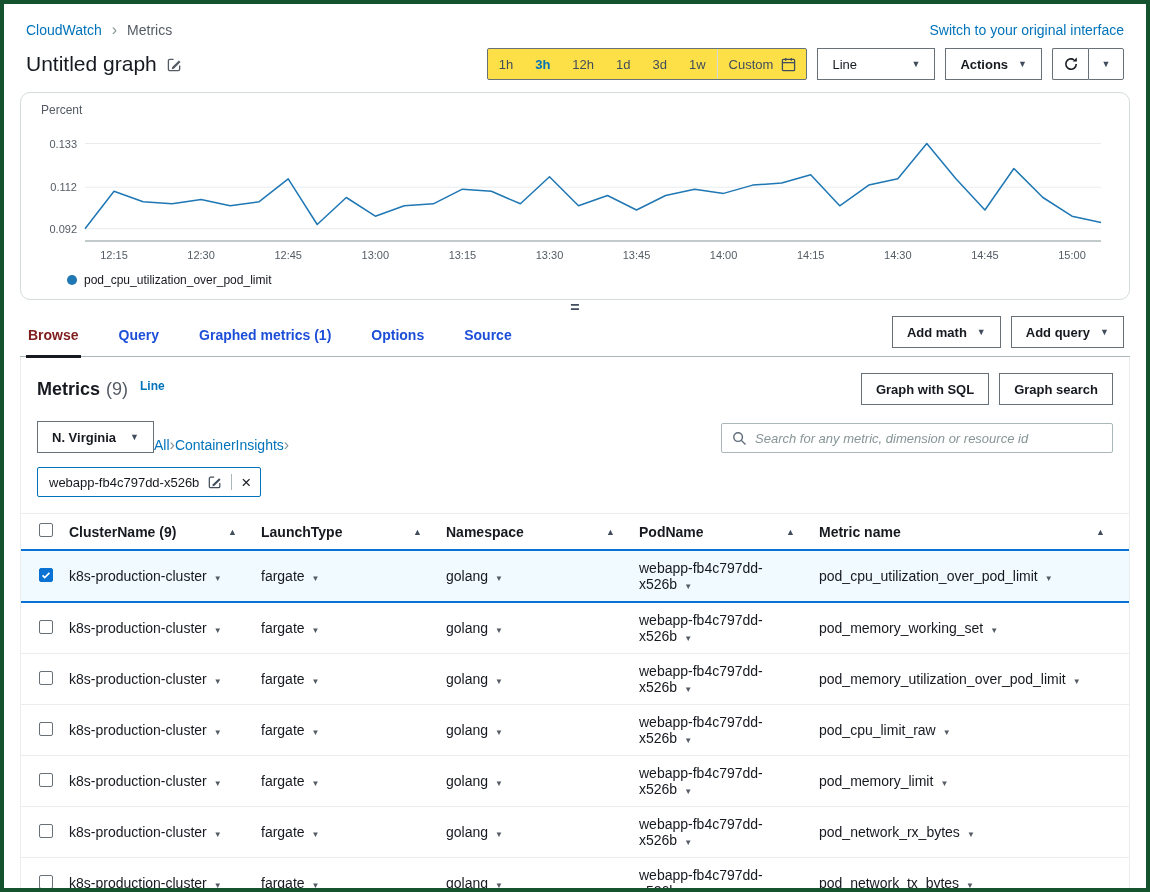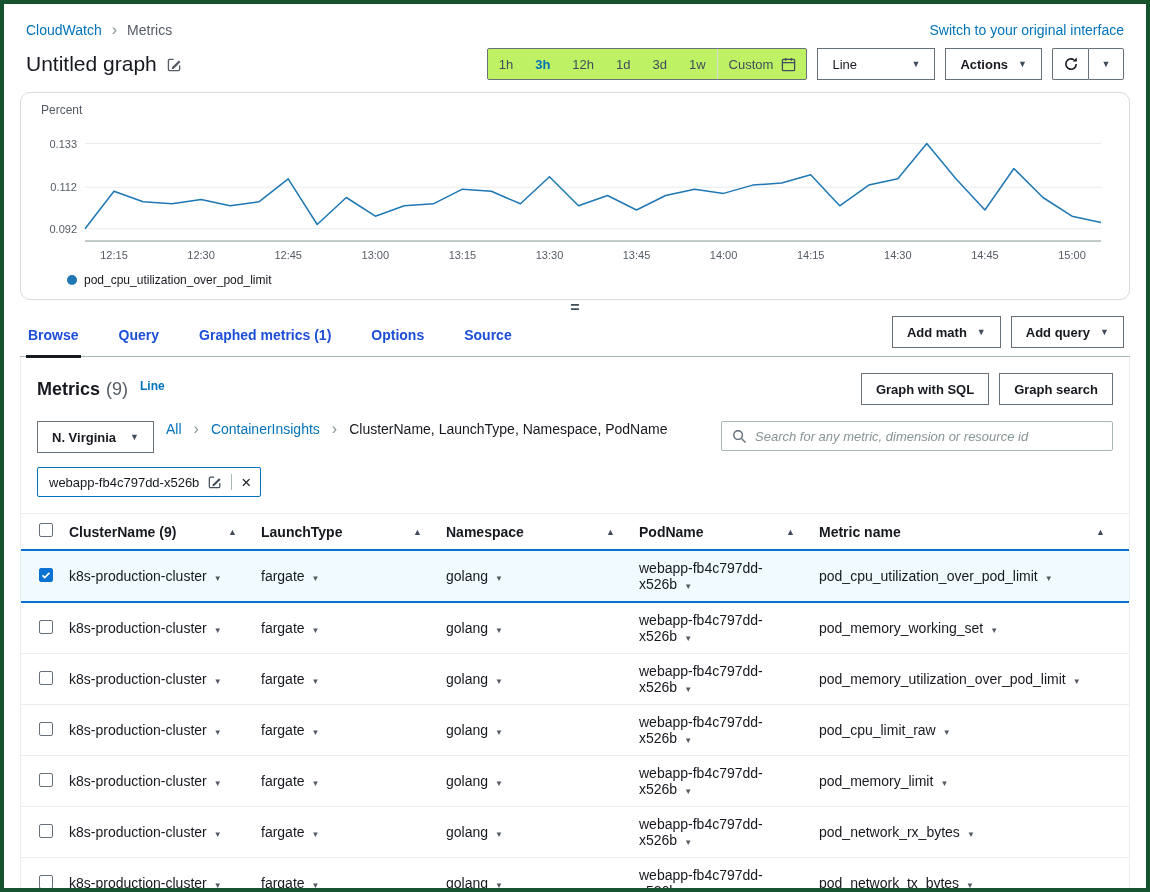--- a/index.html
+++ b/index.html
@@ -12,21 +12,21 @@
   .breadcrumb{font-size:14px;color:#545b64;display:flex;gap:10px;align-items:center;}
   .link{color:#0073bb;text-decoration:none;cursor:pointer;}
   .bc-sep{color:#879596;font-size:16px;line-height:1;}
   .bc-cur{color:#545b64;}
   .switch-link{font-size:14px;}
 
   .titlebar{display:flex;align-items:center;margin-top:10px;padding:0 6px;gap:10px;}
   .gtitle{font-size:21px;color:#16191f;}
   .iconbtn{display:inline-flex;align-items:center;cursor:pointer;background:none;border:none;padding:0;}
 
-  .trange{margin-left:auto;display:flex;align-items:stretch;border:1px solid #687078;border-radius:2px;height:32px;background:#bef264;}
+  .trange{margin-left:auto;display:flex;align-items:stretch;border:1px solid #687078;border-radius:2px;height:32px;background:#fde047;}
   .tr-item{display:flex;align-items:center;padding:0 11px;font-size:13px;color:#414d5c;cursor:pointer;white-space:nowrap;}
   .tr-item.active{color:#0073bb;font-weight:700;}
   .tr-item.custom{border-left:1px solid #d5dbdb;padding-right:6px;}
   .tr-item.cal{padding:0 10px 0 2px;}
 
   .btn{display:inline-flex;align-items:center;gap:10px;height:32px;padding:0 14px;background:#fff;border:1px solid #687078;border-radius:0;font-size:13px;font-weight:700;color:#16191f;cursor:pointer;font-family:inherit;white-space:nowrap;}
   .sel{font-weight:400;width:118px;justify-content:space-between;}
   .caret{font-size:9px;color:#414d5c;line-height:1;}
   .split{display:inline-flex;height:32px;}
   .split button{background:#fff;border:1px solid #687078;width:36px;display:flex;align-items:center;justify-content:center;cursor:pointer;}
@@ -38,32 +38,32 @@
   .ylab{font-size:12px;color:#545b64;padding-left:6px;height:16px;}
   .legend{display:flex;align-items:center;gap:7px;margin:0 0 8px 32px;font-size:12px;color:#16191f;}
   .legend .dot{width:10px;height:10px;border-radius:50%;background:#1f77b4;}
   #chart-svg text{font-size:11px;fill:#545b64;}
   .handle{text-align:center;color:#414d5c;font-size:16px;font-weight:700;height:14px;line-height:12px;cursor:row-resize;margin-top:2px;}
 
   
   .tabsrow{display:flex;align-items:flex-end;margin-top:0;border-bottom:1px solid #aab7b8;padding:0 6px;}
   .tabs{display:flex;gap:36px;}
   .tab{font-size:14px;font-weight:700;color:#1d4ed8;padding:10px 2px 12px;cursor:pointer;border-bottom:3px solid transparent;margin-bottom:-2px;white-space:nowrap;}
-  .tab.active{color:#1d4ed8;border-bottom-color:#16191f;}
+  .tab.active{color:#7f1d1d;border-bottom-color:#16191f;}
   .tabbtns{margin-left:auto;display:flex;gap:10px;padding-bottom:8px;}
 
   
   .card{border:1px solid #eaeded;border-top:none;}
   .card-head{display:flex;align-items:center;padding:16px 16px 0;}
   .mtitle{font-size:18px;font-weight:700;}
   .mcount{font-size:18px;color:#545b64;margin-left:6px;font-weight:400;}
   .info{font-size:12px;font-weight:700;margin-left:12px;position:relative;top:-3px;}
   .card-head .btns{margin-left:auto;display:flex;gap:10px;}
 
-  .selrow{display:flex;align-items:flex-start;gap:12px;padding:16px 16px 0;}
+  .selrow{display:flex;align-items:flex-end;padding:16px 16px 0;}
   .region-btn{gap:14px;}
   .pathsep{color:#879596;font-size:16px;line-height:1;}
   .pathlink{font-size:14px;}
   .pathcur{font-size:14px;color:#16191f;white-space:nowrap;}
   .search{margin-left:auto;display:flex;align-items:center;gap:8px;border:1px solid #aab7b8;border-radius:2px;height:30px;padding:0 10px;width:392px;background:#fff;}
   .search input{border:none;outline:none;flex:1;font-size:13px;color:#16191f;font-family:inherit;background:transparent;}
   .search input::placeholder{color:#879596;font-style:italic;}
 
   .tokenrow{padding:14px 16px 16px;}
   .token{display:inline-flex;align-items:center;gap:9px;border:1px solid #0073bb;border-radius:2px;height:30px;padding:0 9px 0 11px;font-size:13px;background:#fff;}
@@ -210,21 +210,20 @@
 
     <div class="selrow">
       <button class="btn region-btn">
         <span>N. Virginia</span>
         <span class="caret">▼</span>
       </button>
       <a class="link pathlink">All</a>
       <span class="pathsep">›</span>
       <a class="link pathlink">ContainerInsights</a>
       <span class="pathsep">›</span>
-      <span class="pathcur">ClusterName, LaunchType, Namespace, PodName</span>
       <div class="search">
         <span style="display:inline-flex;">
           <svg width="15" height="15" viewBox="0 0 16 16">
               <circle cx="6.5" cy="6.5" r="4.6" fill="none" stroke="#5f6b7a" stroke-width="1.5"></circle>
               <line x1="10" y1="10" x2="14.4" y2="14.4" stroke="#5f6b7a" stroke-width="1.5"></line>
             </svg>
         </span>
         <input type="text" placeholder="Search for any metric, dimension or resource id" style="">
       </div>
     </div>

